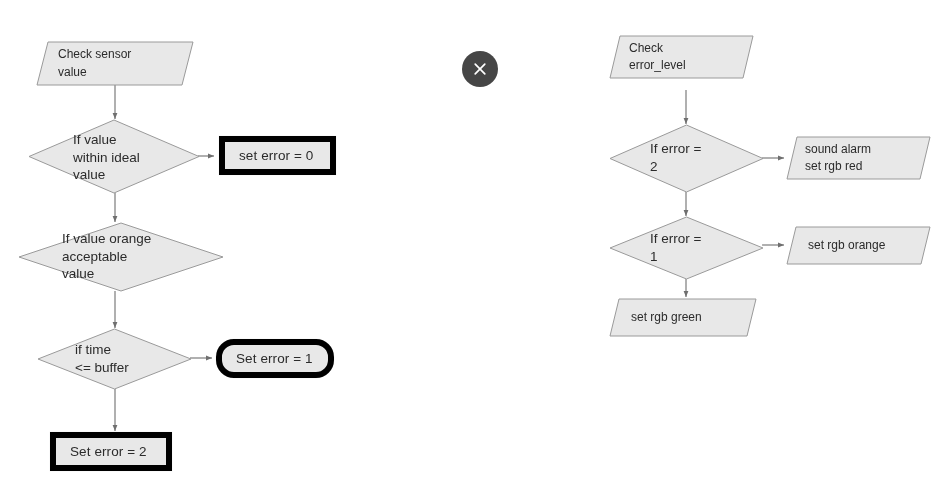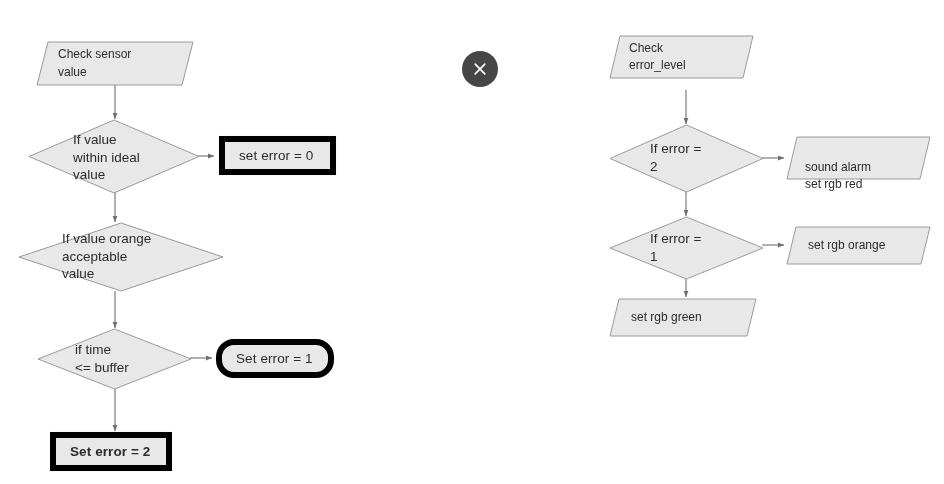--- a/index.html
+++ b/index.html
@@ -169,21 +169,21 @@
       <polygon points="77.5,1 154,31 77.5,61 1,31" fill="#e8e8e8" stroke="#9a9a9a" stroke-width="1"></polygon>
     </svg>
     <div class="diamond-label" style="left:38px; top:13px; width:105px;">if time
 &lt;= buffer</div>
   </div>
 
   <div class="node rect" style="left:216px; top:339px; width:118px; height:39px;border-radius:18px;">
     <span>Set error = 1</span>
   </div>
 
-  <div class="node rect" style="left:50px; top:432px; width:122px; height:39px;font-weight:bold;">
+  <div class="node rect" style="left:50px; top:432px; width:122px; height:39px;">
     <span>Set error = 2</span>
   </div>
 
   <div class="para-wrap" style="left:609px; top:35px; width:145px; height:44px;">
     <svg class="para-shape" viewBox="0 0 145 44" preserveAspectRatio="none">
       <polygon points="11,1 144,1 134,43 1,43" fill="#e8e8e8" stroke="#9a9a9a" stroke-width="1"></polygon>
     </svg>
     <div class="para-label" style="left:20px; top:0; width:120px; height:44px;">Check
 error_level</div>
   </div>
@@ -193,21 +193,21 @@
       <polygon points="77.5,1 154,34.5 77.5,68 1,34.5" fill="#e8e8e8" stroke="#9a9a9a" stroke-width="1"></polygon>
     </svg>
     <div class="diamond-label" style="left:41px; top:16px; width:100px;">If error =
 2</div>
   </div>
 
   <div class="para-wrap" style="left:786px; top:136px; width:145px; height:44px;">
     <svg class="para-shape" viewBox="0 0 145 44" preserveAspectRatio="none">
       <polygon points="11,1 144,1 134,43 1,43" fill="#e8e8e8" stroke="#9a9a9a" stroke-width="1"></polygon>
     </svg>
-    <div class="para-label" style="left:19px; top:0; width:122px; height:44px;margin-top:18px;">sound alarm
+    <div class="para-label" style="left:19px; top:0; width:122px; height:44px;">sound alarm
 set rgb red</div>
   </div>
 
   <div class="diamond-wrap" style="left:609px; top:216px; width:155px; height:64px;">
     <svg class="diamond-shape" viewBox="0 0 155 64" preserveAspectRatio="none">
       <polygon points="77.5,1 154,32 77.5,63 1,32" fill="#e8e8e8" stroke="#9a9a9a" stroke-width="1"></polygon>
     </svg>
     <div class="diamond-label" style="left:41px; top:14px; width:100px;">If error =
 1</div>
   </div>

